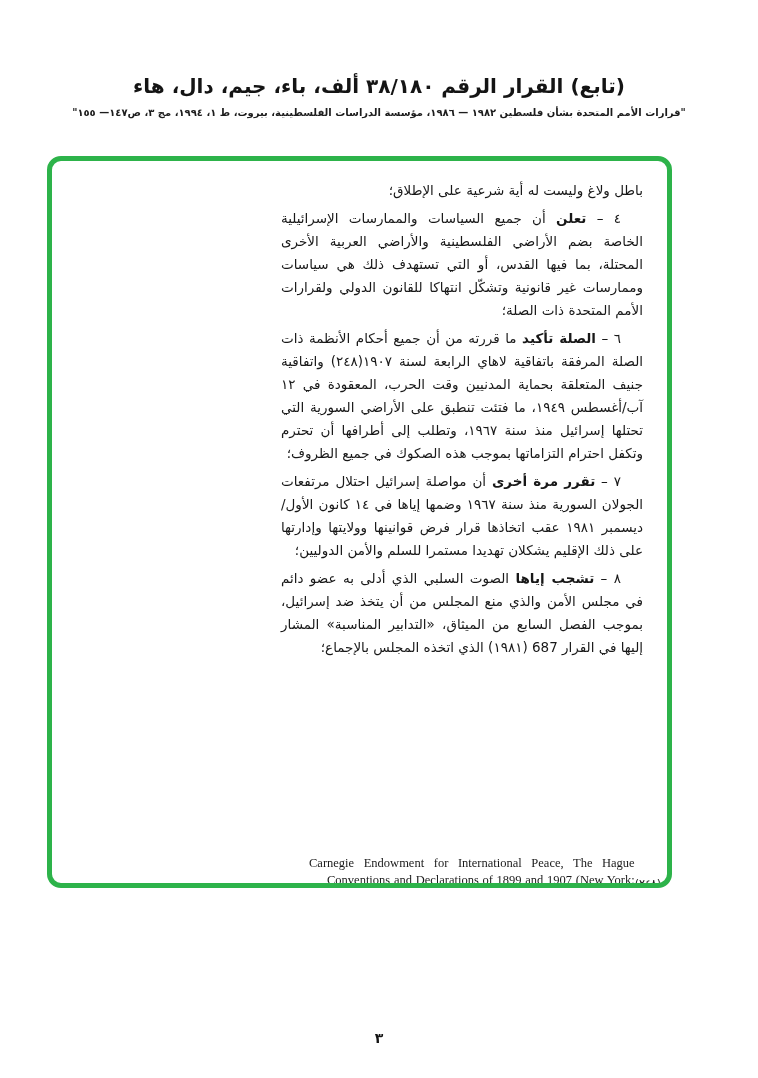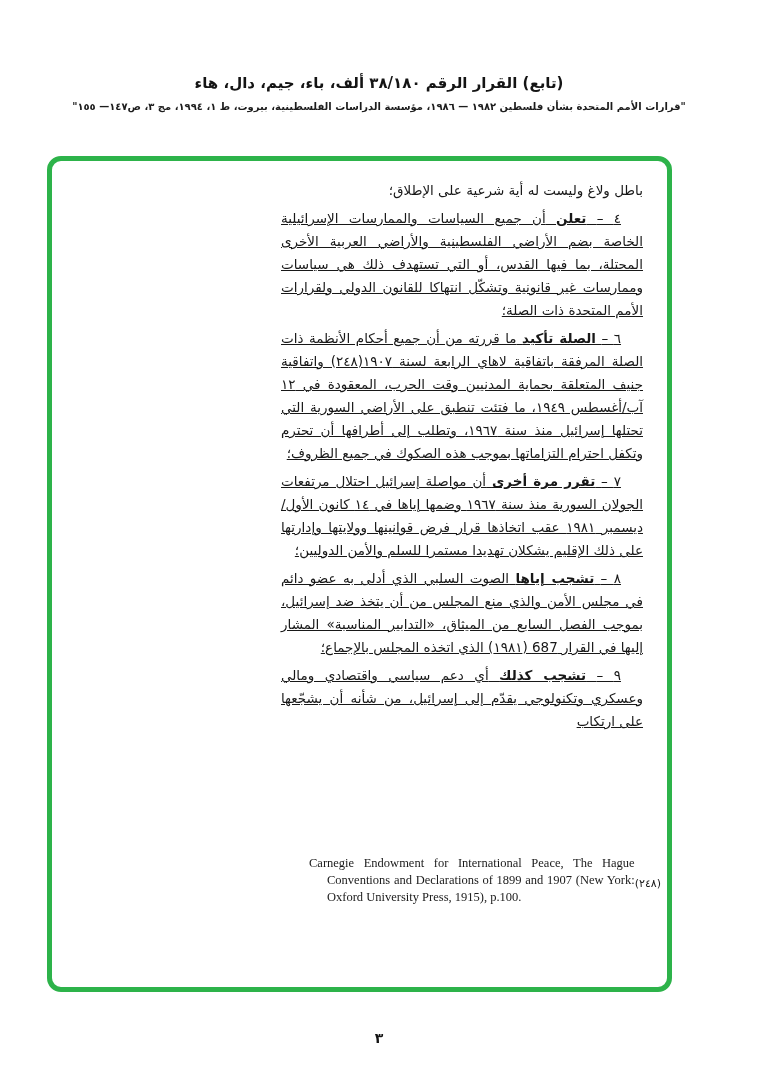--- a/index.html
+++ b/index.html
@@ -16,58 +16,58 @@
   
   .doc-header {
     position: absolute;
     top: 74px;
     left: 0;
     width: 100%;
     text-align: center;
     direction: rtl;
   }
   .doc-title {
-    font-size: 15px;
+    font-size: 20px;
     font-weight: bold;
     letter-spacing: 0.2px;
   }
   .doc-source {
     margin-top: 9px;
     font-size: 10px;
     font-weight: bold;
     color: #1c1c1c;
   }
 
   
   .green-box {
     position: absolute;
     left: 47px;
     top: 156px;
     width: 625px;
-    height: 836px;
+    height: 732px;
     border: 5px solid #2db34a;
     border-radius: 14px;
     overflow: hidden;
     background: #ffffff;
   }
 
   
   .body-text {
     position: absolute;
     top: 18px;
     right: 24px;
     width: 362px;
     direction: rtl;
     text-align: justify;
     font-size: 13.5px;
     line-height: 23px;
     color: #181818;
   }
   .para { margin-bottom: 5px; }
-  .para.indent { text-indent: 22px; text-decoration: underline; }
+  .para.indent { text-indent: 22px; }
   .plead { font-weight: bold; }
 
   
   .footnote {
     position: absolute;
     top: 694px;
     right: 24px;
     width: 334px;
     direction: ltr;
     font-family: "Liberation Serif", serif;
@@ -129,25 +129,20 @@
       <span class="plead">تقرر مرة أخرى</span>
       <span class="prest">أن مواصلة إسرائيل احتلال مرتفعات الجولان السورية منذ سنة ١٩٦٧ وضمها إياها في ١٤ كانون الأول/ديسمبر ١٩٨١ عقب اتخاذها قرار فرض قوانينها وولايتها وإدارتها على ذلك الإقليم يشكلان تهديدا مستمرا للسلم والأمن الدوليين؛</span>
     </p>
 
     <p class="para indent">
       <span class="pnum">٨ –</span>
       <span class="plead">تشجب إياها</span>
       <span class="prest">الصوت السلبي الذي أدلى به عضو دائم في مجلس الأمن والذي منع المجلس من أن يتخذ ضد إسرائيل، بموجب الفصل السابع من الميثاق، «التدابير المناسبة» المشار إليها في القرار 687 (١٩٨١) الذي اتخذه المجلس بالإجماع؛</span>
     </p>
 
-    <p class="para indent">
-      <span class="pnum">٩ –</span>
-      <span class="plead">تشجب كذلك</span>
-      <span class="prest">أي دعم سياسي واقتصادي ومالي وعسكري وتكنولوجي يقدّم إلى إسرائيل، من شأنه أن يشجّعها على ارتكاب</span>
-    </p>
   </div>
 
   <div class="footnote">
     <span class="fn-marker">(٢٤٨)</span><span>Carnegie Endowment for International Peace, </span><span class="italic">The Hague Conventions and Declarations of 1899 and 1907</span><span> (New York: Oxford University Press, 1915), p.100.</span>
   </div>
 
 </div>
 
 <div class="page-num">٣</div>
 

